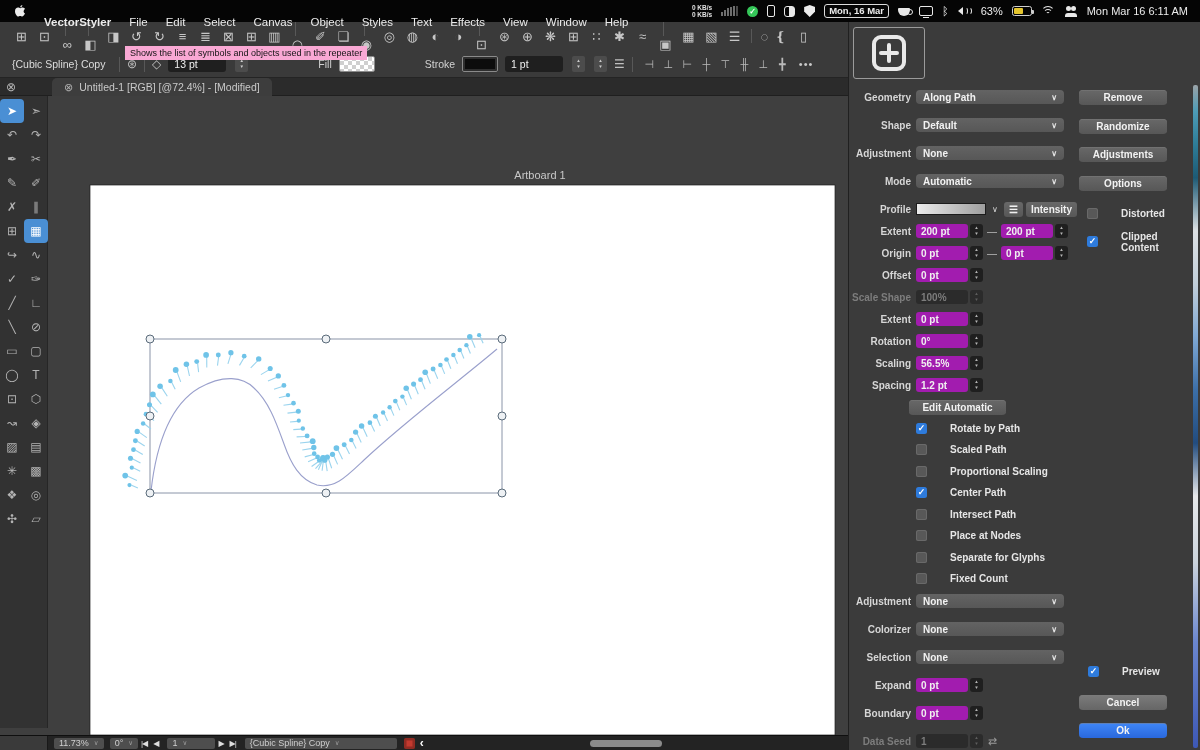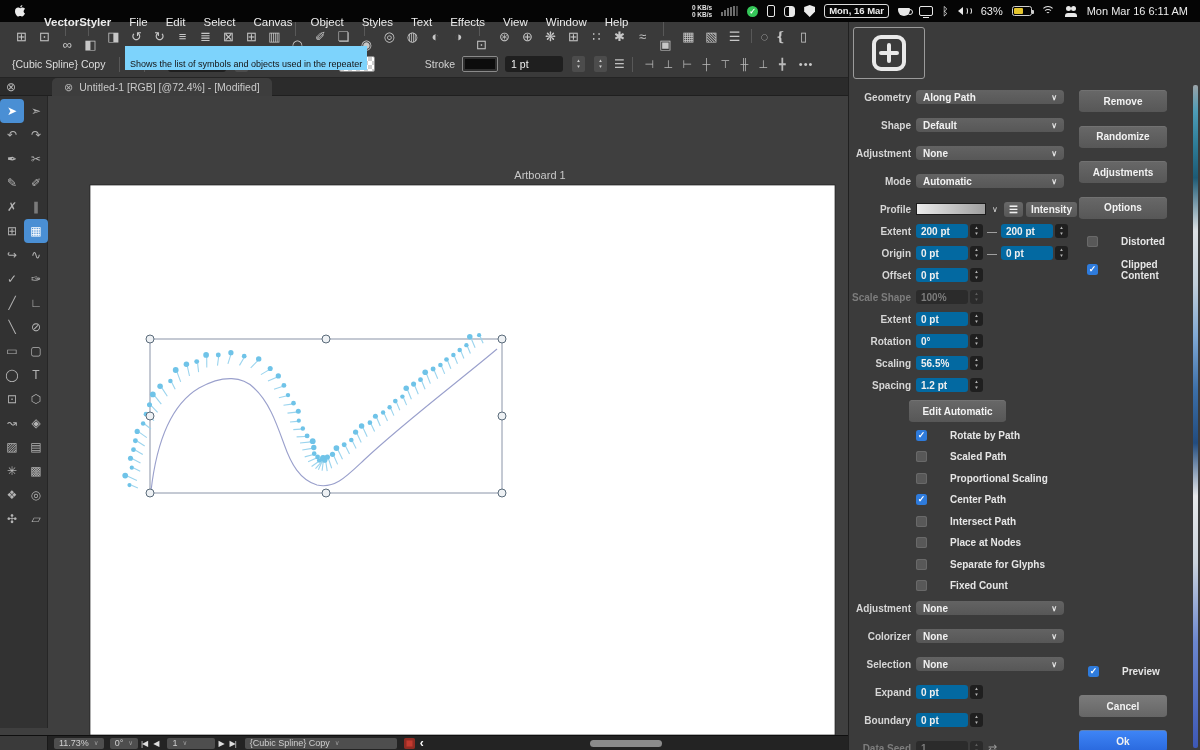--- a/index.html
+++ b/index.html
@@ -71,43 +71,43 @@
 .tools{position:absolute;top:96px;left:0;width:48px;bottom:22px;background:#323232;border-right:1px solid #262626;display:grid;grid-template-columns:24px 24px;align-content:start;padding-top:3px;z-index:10}
 .tool{height:24px;display:flex;align-items:center;justify-content:center;color:#b4b4b4;font-size:12px}
 .tool.sel,.tool.sel2{background:#4a8fd4;border-radius:4px;color:#fff}
 
 
 #canvas-svg{position:absolute;left:48px;top:96px;z-index:1}
 
 
 .panel{position:absolute;top:22px;left:848px;width:352px;height:728px;background:#3b3b3b;border-left:1px solid #202020;z-index:40;font-size:10px;color:#dcdcdc}
 .panel-hero{position:absolute;left:4px;top:5px;width:72px;height:52px;border:1px solid #9b9b9b;border-radius:3px;display:flex;align-items:center;justify-content:center}
-.tooltip{position:absolute;left:125px;top:46px;height:14px;background:#7dd3fc;color:#141414;font-size:9px;line-height:13px;padding:12px 5px;white-space:nowrap;z-index:65}
+.tooltip{position:absolute;left:125px;top:46px;height:14px;background:#f9a8d4;color:#141414;font-size:9px;line-height:13px;padding:1px 5px;white-space:nowrap;z-index:65}
 .panel-left{position:absolute;left:0;top:68px;width:228px}
 .row{display:flex;align-items:center;height:14px;margin-bottom:8px}
 .plabel{width:62px;text-align:right;margin-right:5px;color:#d6d6d6;font-weight:700;flex:none}
 .dd{width:148px;height:14px;background:linear-gradient(#636363,#575757);border-radius:4px;display:flex;align-items:center;padding:0 7px;color:#f2f2f2;font-weight:700}
 .dd::after{content:"∨";margin-left:auto;font-size:8px;color:#e3e3e3}
-.spin{width:52px;height:14px;background:#0369a1;border-radius:3px;display:flex;align-items:center;padding:0 5px;color:#f0f0f0;font-weight:700}
+.spin{width:52px;height:14px;background:#a21caf;border-radius:3px;display:flex;align-items:center;padding:0 5px;color:#f0f0f0;font-weight:700}
 .stepper{width:13px;height:14px;background:#1f1f1f;border-radius:3px;margin-left:2px;display:flex;flex-direction:column;align-items:center;justify-content:center;color:#b5b5b5;flex:none}
 .stepper::before{content:"▲";font-size:4.5px;line-height:1.3}
 .stepper::after{content:"▼";font-size:4.5px;line-height:1.3}
 .pair-dash{margin:0 4px;color:#bdbdbd}
 .row.disabled .plabel{color:#7d7d7d}
 .row.disabled .spin{background:#2b2b2b;color:#7d7d7d}
 .row.disabled .stepper{background:#2b2b2b;color:#5e5e5e}
 .shuffle{margin-left:5px;color:#9a9a9a;font-size:11px}
 .shuffle:empty{display:none}
 .dd-gap .row{margin-bottom:14px}
 .cbrow{display:flex;align-items:center;height:12px;margin-bottom:9.5px;padding-left:67px;gap:23px}
 .cb{width:11px;height:11px;border-radius:2.5px;background:#585858;box-shadow:inset 0 0 0 1px #696969;flex:none;position:relative}
 .cb.on{background:#2e7bdc;box-shadow:none}
 .cb.on::after{content:"✓";position:absolute;inset:0;color:#fff;font-size:9px;line-height:11px;text-align:center;font-weight:700}
 .cb-label{font-weight:700;color:#e6e6e6}
-.pbtn{width:88px;height:22px;background:linear-gradient(#686868,#575757);border-radius:4px;color:#f2f2f2;font-weight:700;font-size:10px;display:flex;align-items:center;justify-content:center;box-shadow:inset 0 0.5px 0 #7d7d7d}
+.pbtn{width:88px;height:15px;background:linear-gradient(#686868,#575757);border-radius:4px;color:#f2f2f2;font-weight:700;font-size:10px;display:flex;align-items:center;justify-content:center;box-shadow:inset 0 0.5px 0 #7d7d7d}
 .panel-side{position:absolute;left:230px;top:68px;width:92px}
 .panel-side .pbtn{margin-bottom:13.5px}
 .side-cbs{margin-top:17px}
 .side-cbs .cbrow{padding-left:8px;margin-bottom:16px}
 .panel-bottom-side{position:absolute;left:230px;top:643px;width:92px}
 .panel-bottom-side .cbrow{padding-left:9px;margin-bottom:18px}
 .btn-cancel{background:linear-gradient(#7b7b7b,#666);margin-bottom:13px}
 .btn-ok{background:linear-gradient(#3f86f7,#2968dd)}
 .edit-scatter{margin:0 0 7px 60px;width:97px}
 .prof-chev{margin-left:3px;color:#d9d9d9;font-size:8px;width:12px;text-align:center}

